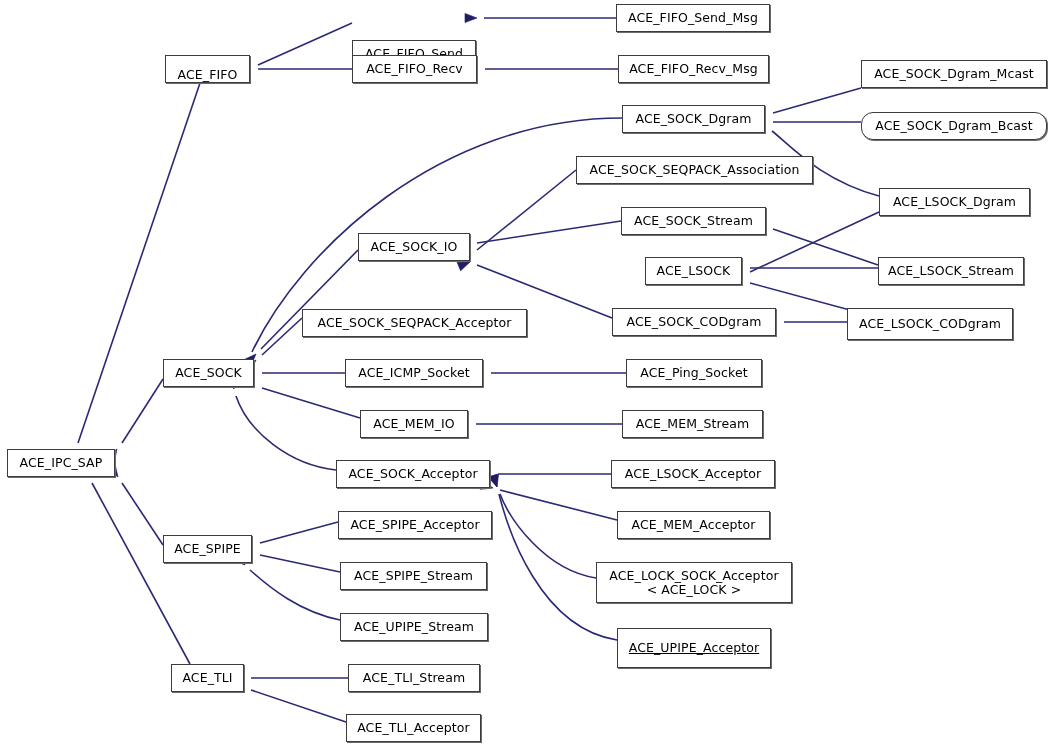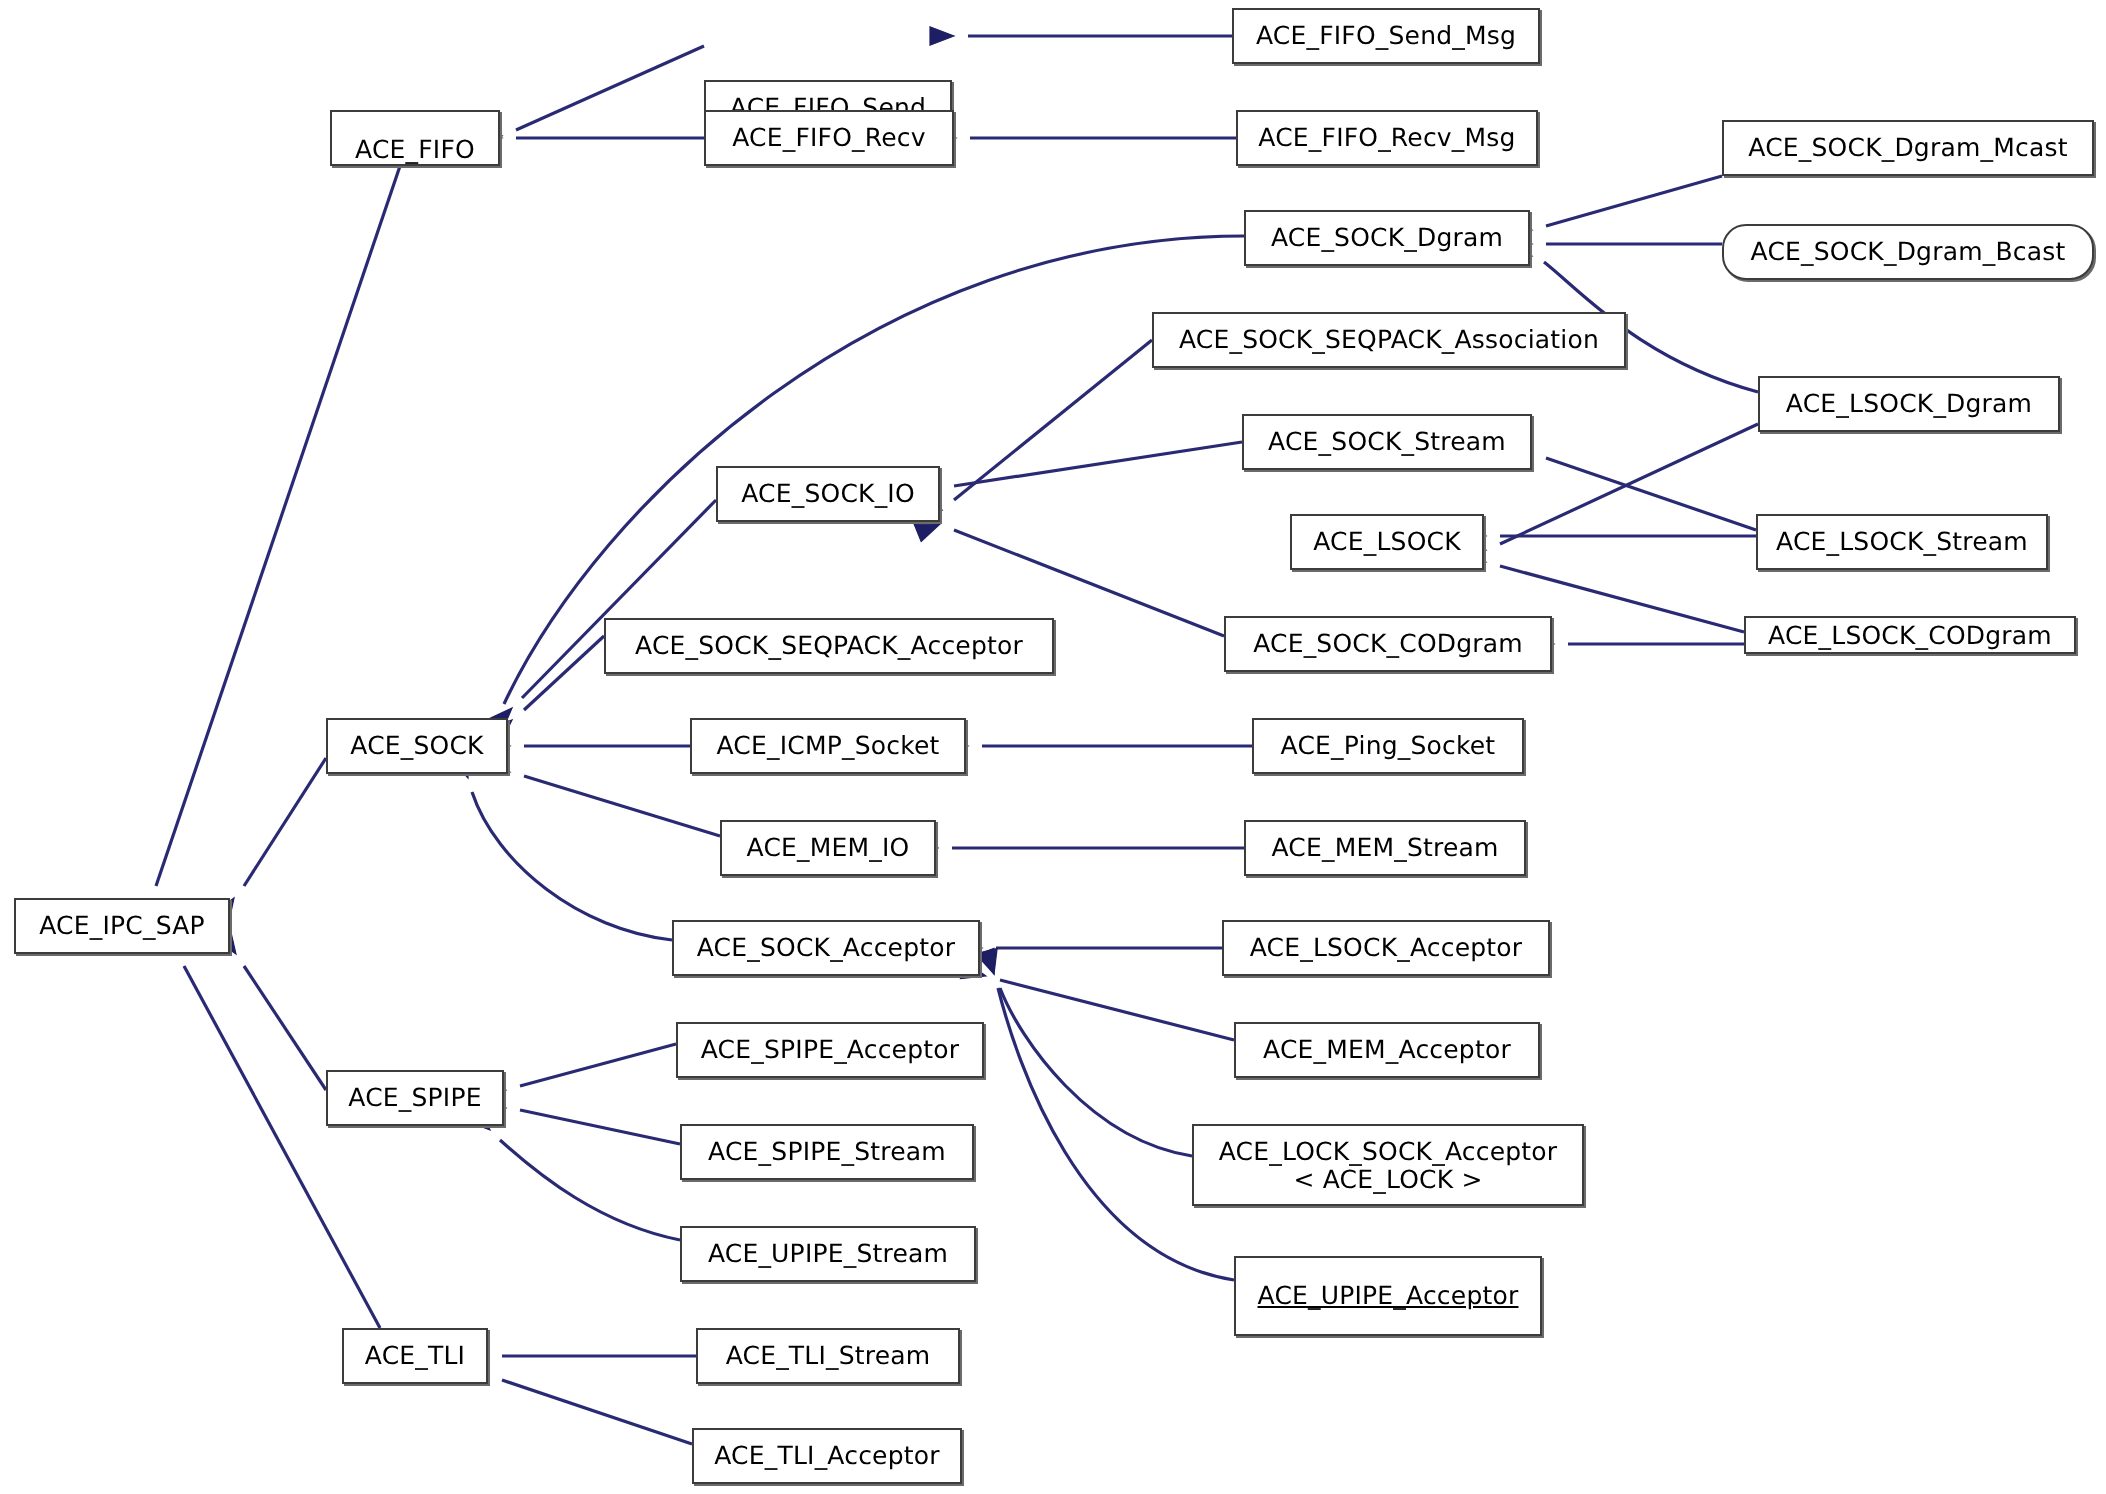--- a/index.html
+++ b/index.html
@@ -216,21 +216,21 @@
       <div class="node" style="left: 622px; top: 105px; width: 143px; height: 28px;"><span class="node-label">ACE_SOCK_Dgram</span></div>
       <div class="node" style="left: 861px; top: 112px; width: 186px; height: 28px; border-radius: 12px;"><span class="node-label">ACE_SOCK_Dgram_Bcast</span></div>
       <div class="node" style="left: 576px; top: 156px; width: 237px; height: 28px;"><span class="node-label">ACE_SOCK_SEQPACK_Association</span></div>
       <div class="node" style="left: 879px; top: 188px; width: 151px; height: 28px;"><span class="node-label">ACE_LSOCK_Dgram</span></div>
       <div class="node" style="left: 621px; top: 207px; width: 145px; height: 28px;"><span class="node-label">ACE_SOCK_Stream</span></div>
       <div class="node" style="left: 358px; top: 233px; width: 112px; height: 28px;"><span class="node-label">ACE_SOCK_IO</span></div>
       <div class="node" style="left: 645px; top: 257px; width: 97px; height: 28px;"><span class="node-label">ACE_LSOCK</span></div>
       <div class="node" style="left: 878px; top: 257px; width: 146px; height: 28px;"><span class="node-label">ACE_LSOCK_Stream</span></div>
       <div class="node" style="left: 302px; top: 309px; width: 225px; height: 28px;"><span class="node-label">ACE_SOCK_SEQPACK_Acceptor</span></div>
       <div class="node" style="left: 612px; top: 308px; width: 164px; height: 28px;"><span class="node-label">ACE_SOCK_CODgram</span></div>
-      <div class="node" style="left: 872px; top: 308px; width: 166px; height: 19px;"><span class="node-label">ACE_LSOCK_CODgram</span></div>
+      <div class="node" style="left: 847px; top: 308px; width: 166px; height: 32px;"><span class="node-label">ACE_LSOCK_CODgram</span></div>
       <div class="node" style="left: 163px; top: 359px; width: 91px; height: 28px;"><span class="node-label">ACE_SOCK</span></div>
       <div class="node" style="left: 345px; top: 359px; width: 138px; height: 28px;"><span class="node-label">ACE_ICMP_Socket</span></div>
       <div class="node" style="left: 626px; top: 359px; width: 136px; height: 28px;"><span class="node-label">ACE_Ping_Socket</span></div>
       <div class="node" style="left: 360px; top: 410px; width: 108px; height: 28px;"><span class="node-label">ACE_MEM_IO</span></div>
       <div class="node" style="left: 622px; top: 410px; width: 141px; height: 28px;"><span class="node-label">ACE_MEM_Stream</span></div>
       <div class="node" style="left: 7px; top: 449px; width: 108px; height: 28px;"><span class="node-label">ACE_IPC_SAP</span></div>
       <div class="node" style="left: 336px; top: 460px; width: 154px; height: 28px;"><span class="node-label">ACE_SOCK_Acceptor</span></div>
       <div class="node" style="left: 611px; top: 460px; width: 164px; height: 28px;"><span class="node-label">ACE_LSOCK_Acceptor</span></div>
       <div class="node" style="left: 338px; top: 511px; width: 154px; height: 28px; justify-content: flex-end;"><span class="node-label">ACE_SPIPE_Acceptor</span></div>
       <div class="node" style="left: 617px; top: 511px; width: 153px; height: 28px;"><span class="node-label">ACE_MEM_Acceptor</span></div>

